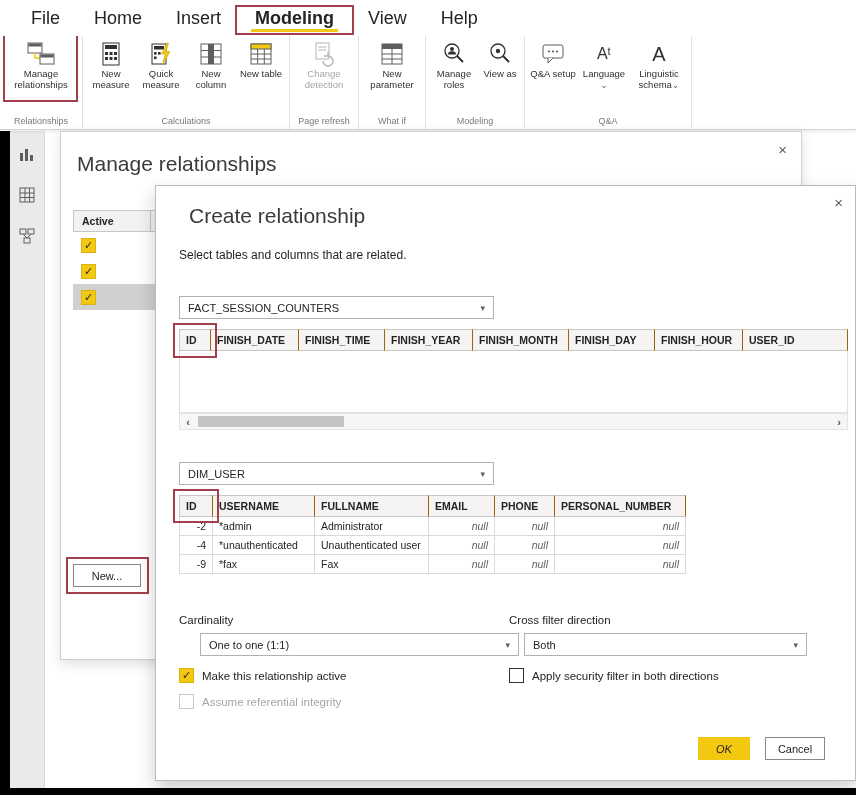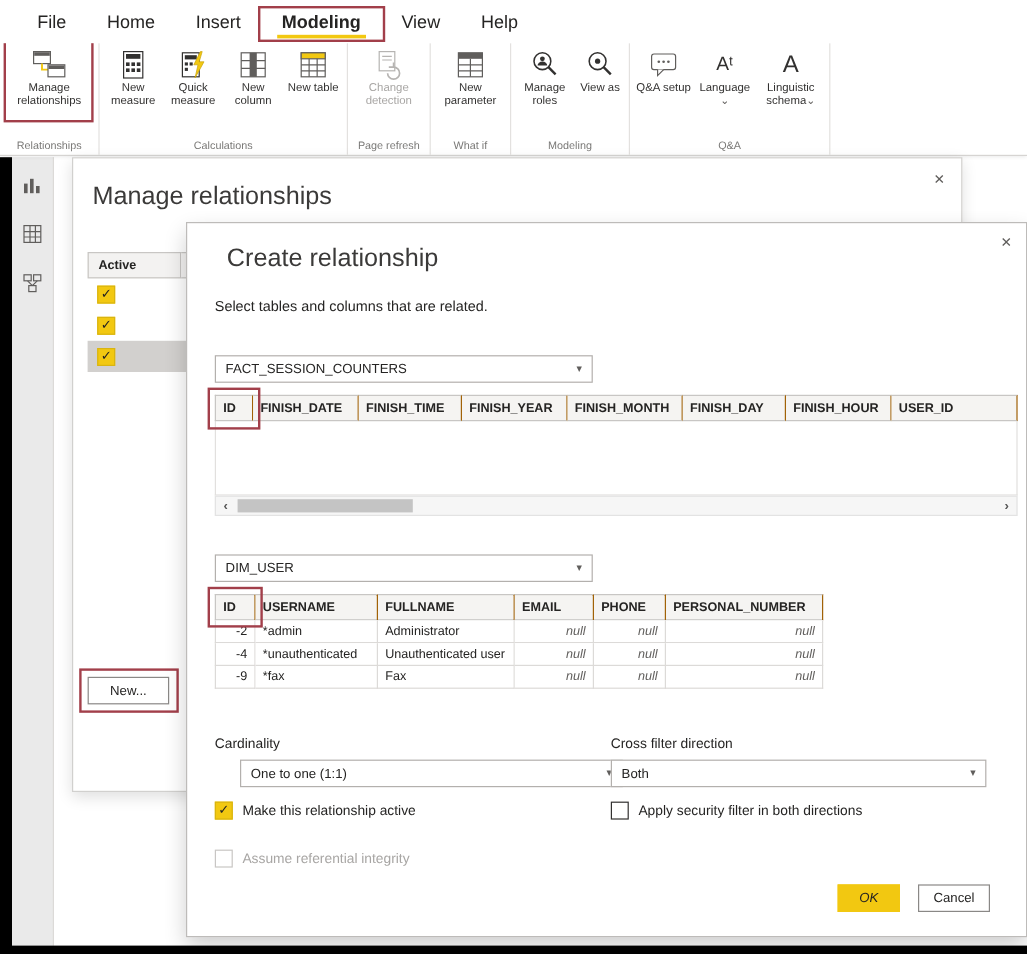--- a/index.html
+++ b/index.html
@@ -5,21 +5,21 @@
   * { margin:0; padding:0; box-sizing:border-box; }
   html,body { background:#fff; }
   body { font-family:"Liberation Sans","DejaVu Sans",sans-serif; color:#252423; }
   .screen { position:relative; width:856px; height:795px; background:#fff; overflow:hidden; }
 
   
   .anno { position:absolute; border:2px solid #a23f4a; pointer-events:none; z-index:30; }
 
   
   .tab-row { position:absolute; top:0; left:0; right:0; height:36px; background:#fff; display:flex; align-items:stretch; padding-left:14px; z-index:5; }
-  .tab { position:relative; display:flex; align-items:center; padding:0 17px; font-size:15px; color:#252423; cursor:pointer; }
+  .tab { position:relative; display:flex; align-items:center; padding:0 17px; font-size:18px; color:#252423; cursor:pointer; }
   .tab.active { font-weight:700; }
   .tab.active::after { content:""; position:absolute; left:13px; right:13px; bottom:4px; height:3px; background:#f2c811; }
   .tab .anno { left:-3px; right:-3px; top:5px; bottom:1px; }
 
   
   .ribbon-body { position:absolute; top:36px; left:0; right:0; height:94px; background:#fff; border-bottom:1px solid #d6d4d2; box-shadow:0 2px 3px rgba(0,0,0,0.07); display:flex; z-index:4; }
   .rgroup { display:flex; flex-direction:column; border-right:1px solid #e3e1df; padding:0 3px; }
   .rgroup-buttons { flex:1; display:flex; align-items:flex-start; }
   .rgroup-caption { height:17px; display:flex; align-items:center; justify-content:center; font-size:9px; color:#7a7977; }
   .rbtn { position:relative; width:50px; padding-top:4px; display:flex; flex-direction:column; align-items:center; cursor:pointer; }
@@ -421,34 +421,34 @@
     </div>
     <div class="anno" style="left:17px; top:303px; width:46px; height:34px;"></div>
 
     <div class="field-label" style="left:23px; top:428px;">Cardinality</div>
     <div class="field-label" style="left:353px; top:428px;">Cross filter direction</div>
 
     <div class="dd" style="left:23px; top:447px; width:319px;margin-left:21px;">
       <span>One to one (1:1)</span>
       <span class="dd-arrow">▾</span>
     </div>
-    <div class="dd" style="left:353px; top:447px; width:313px;">
+    <div class="dd" style="left:368px; top:447px; width:283px;">
       <span>Both</span>
       <span class="dd-arrow">▾</span>
     </div>
 
     <div class="cb-row" style="left:23px; top:482px;">
       <span class="cb checked">✓</span>
       <span>Make this relationship active</span>
     </div>
     <div class="cb-row" style="left:353px; top:482px;">
       <span class="cb un"></span>
       <span>Apply security filter in both directions</span>
     </div>
-    <div class="cb-row disabled" style="left:23px; top:522px;">
+    <div class="cb-row disabled" style="left:23px; top:508px;">
       <span class="cb dis"></span>
       <span>Assume referential integrity</span>
     </div>
 
     <div class="btn primary" style="left:542px; top:551px; width:52px;">OK</div>
     <div class="btn secondary" style="left:609px; top:551px; width:60px;">Cancel</div>
   </div>
 
 </div>
 

